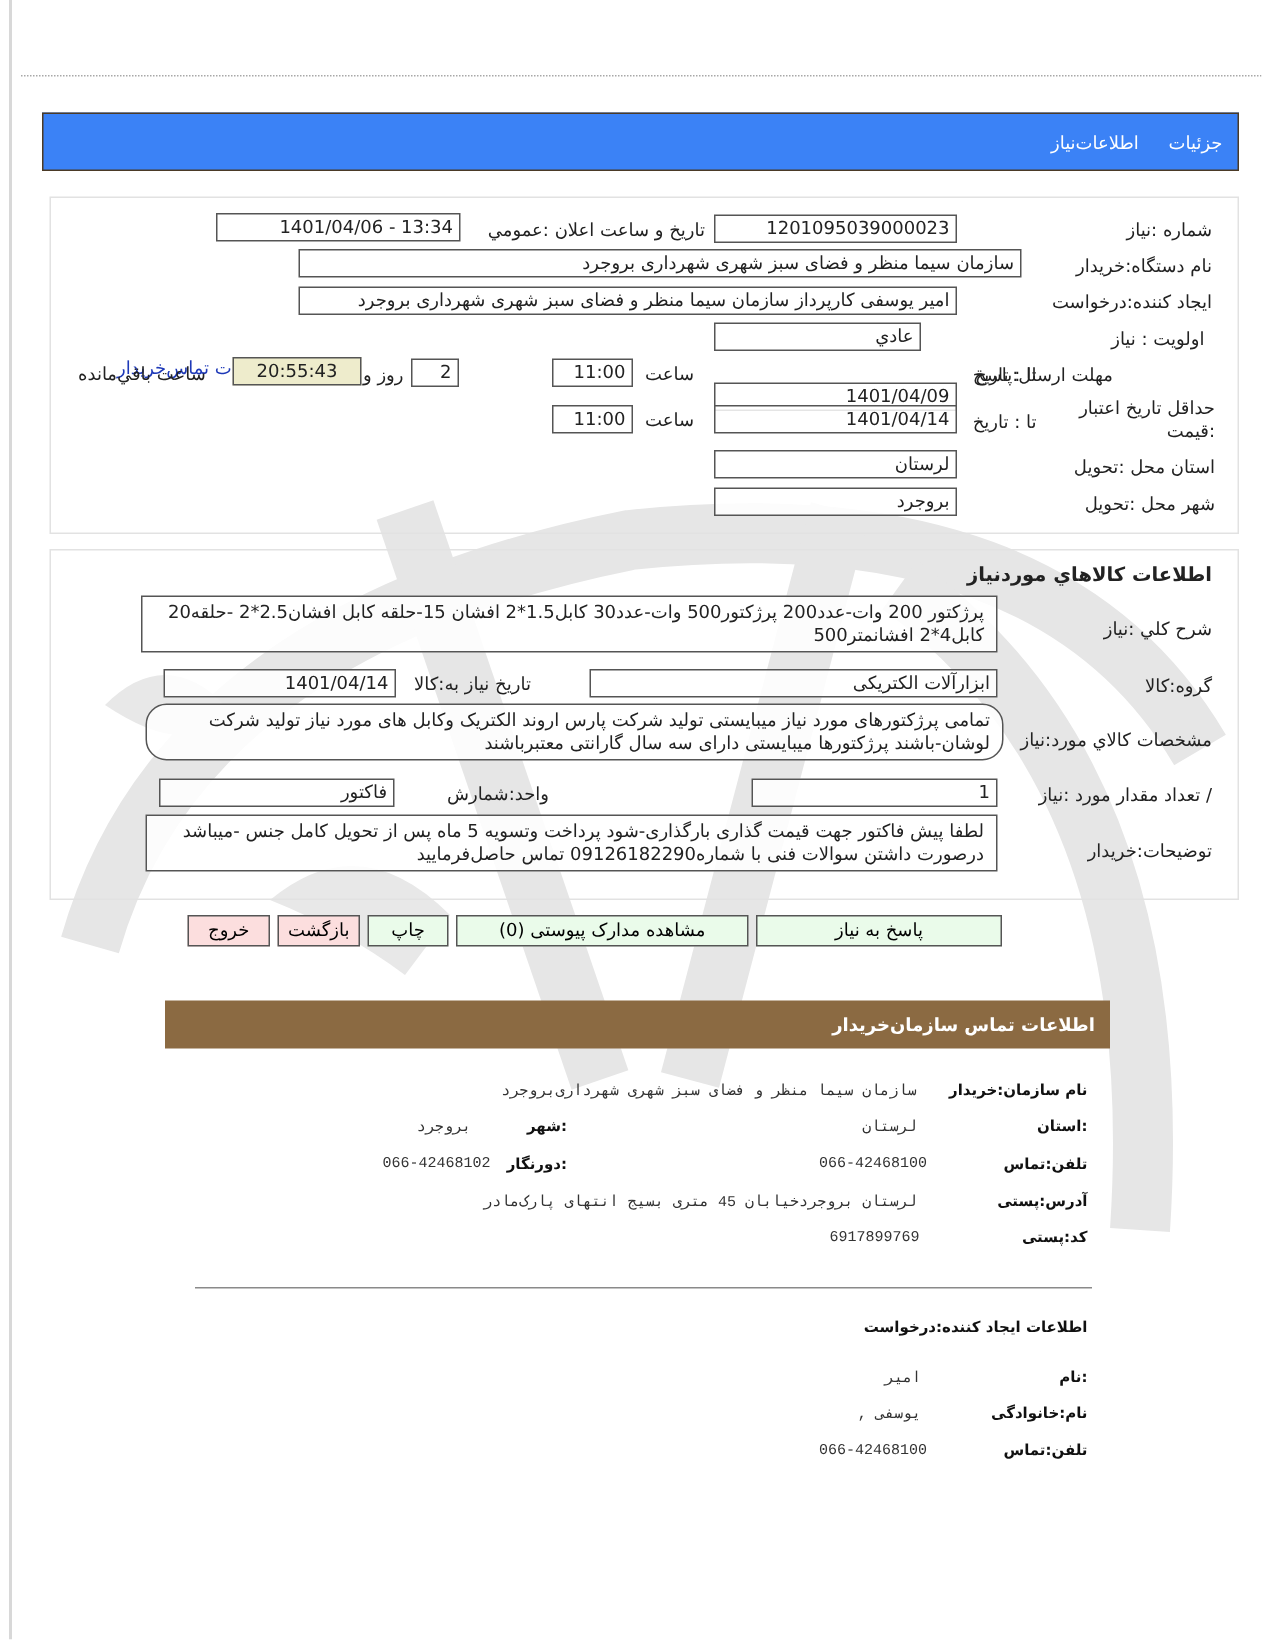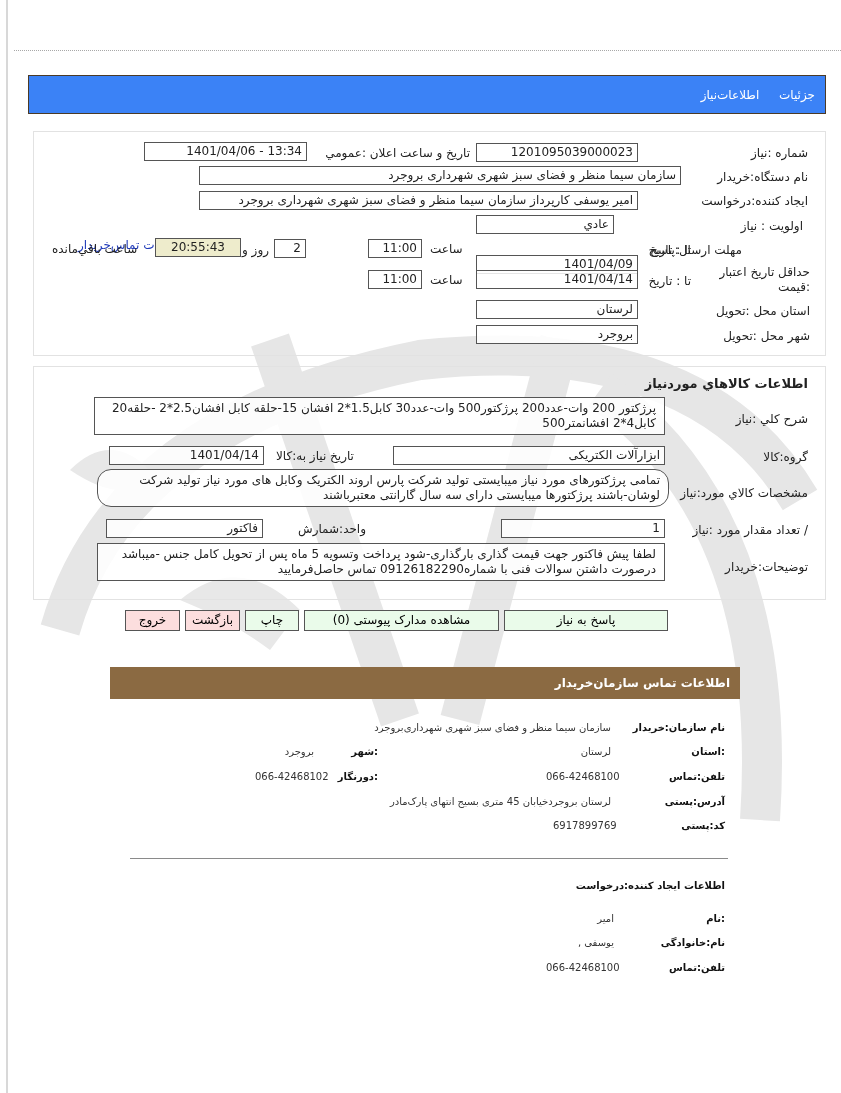--- a/index.html
+++ b/index.html
@@ -32,21 +32,21 @@
     position: absolute; height: 21px; border: 1px solid #555; font-size: 12px; line-height: 19px; text-align: center;
     direction: rtl; font-family: "DejaVu Sans", sans-serif; cursor: pointer; padding: 0;
   }
   .btn.green { background: #eafbea; }
   .btn.red { background: #fcdede; }
   .brown-bar {
     position: absolute; left: 110px; top: 667px; width: 630px; height: 32px; background: #8b6a42; color: #fff;
     direction: rtl; padding-right: 10px; line-height: 32px; font-weight: bold; font-size: 12px;
   }
   .c-label { position: absolute; font-weight: bold; font-size: 10px; direction: rtl; white-space: nowrap; color: #111; }
-  .c-val { position: absolute; font-size: 10px; direction: rtl; white-space: nowrap; color: #333; }
+  .c-val { position: absolute; font-size: 10px; direction: rtl; white-space: nowrap; color: #333; font-family: Liberation Mono, monospace; }
   .c-val.ltr { direction: ltr; }
   .sep { position: absolute; left: 130px; top: 858px; width: 598px; border-top: 1px solid #8a8a8a; }
 </style>
 </head>
 <body>
 
 <div class="left-rule"></div>
 <div class="top-rule"></div>
 
 <svg class="watermark" viewBox="0 0 841 640">

